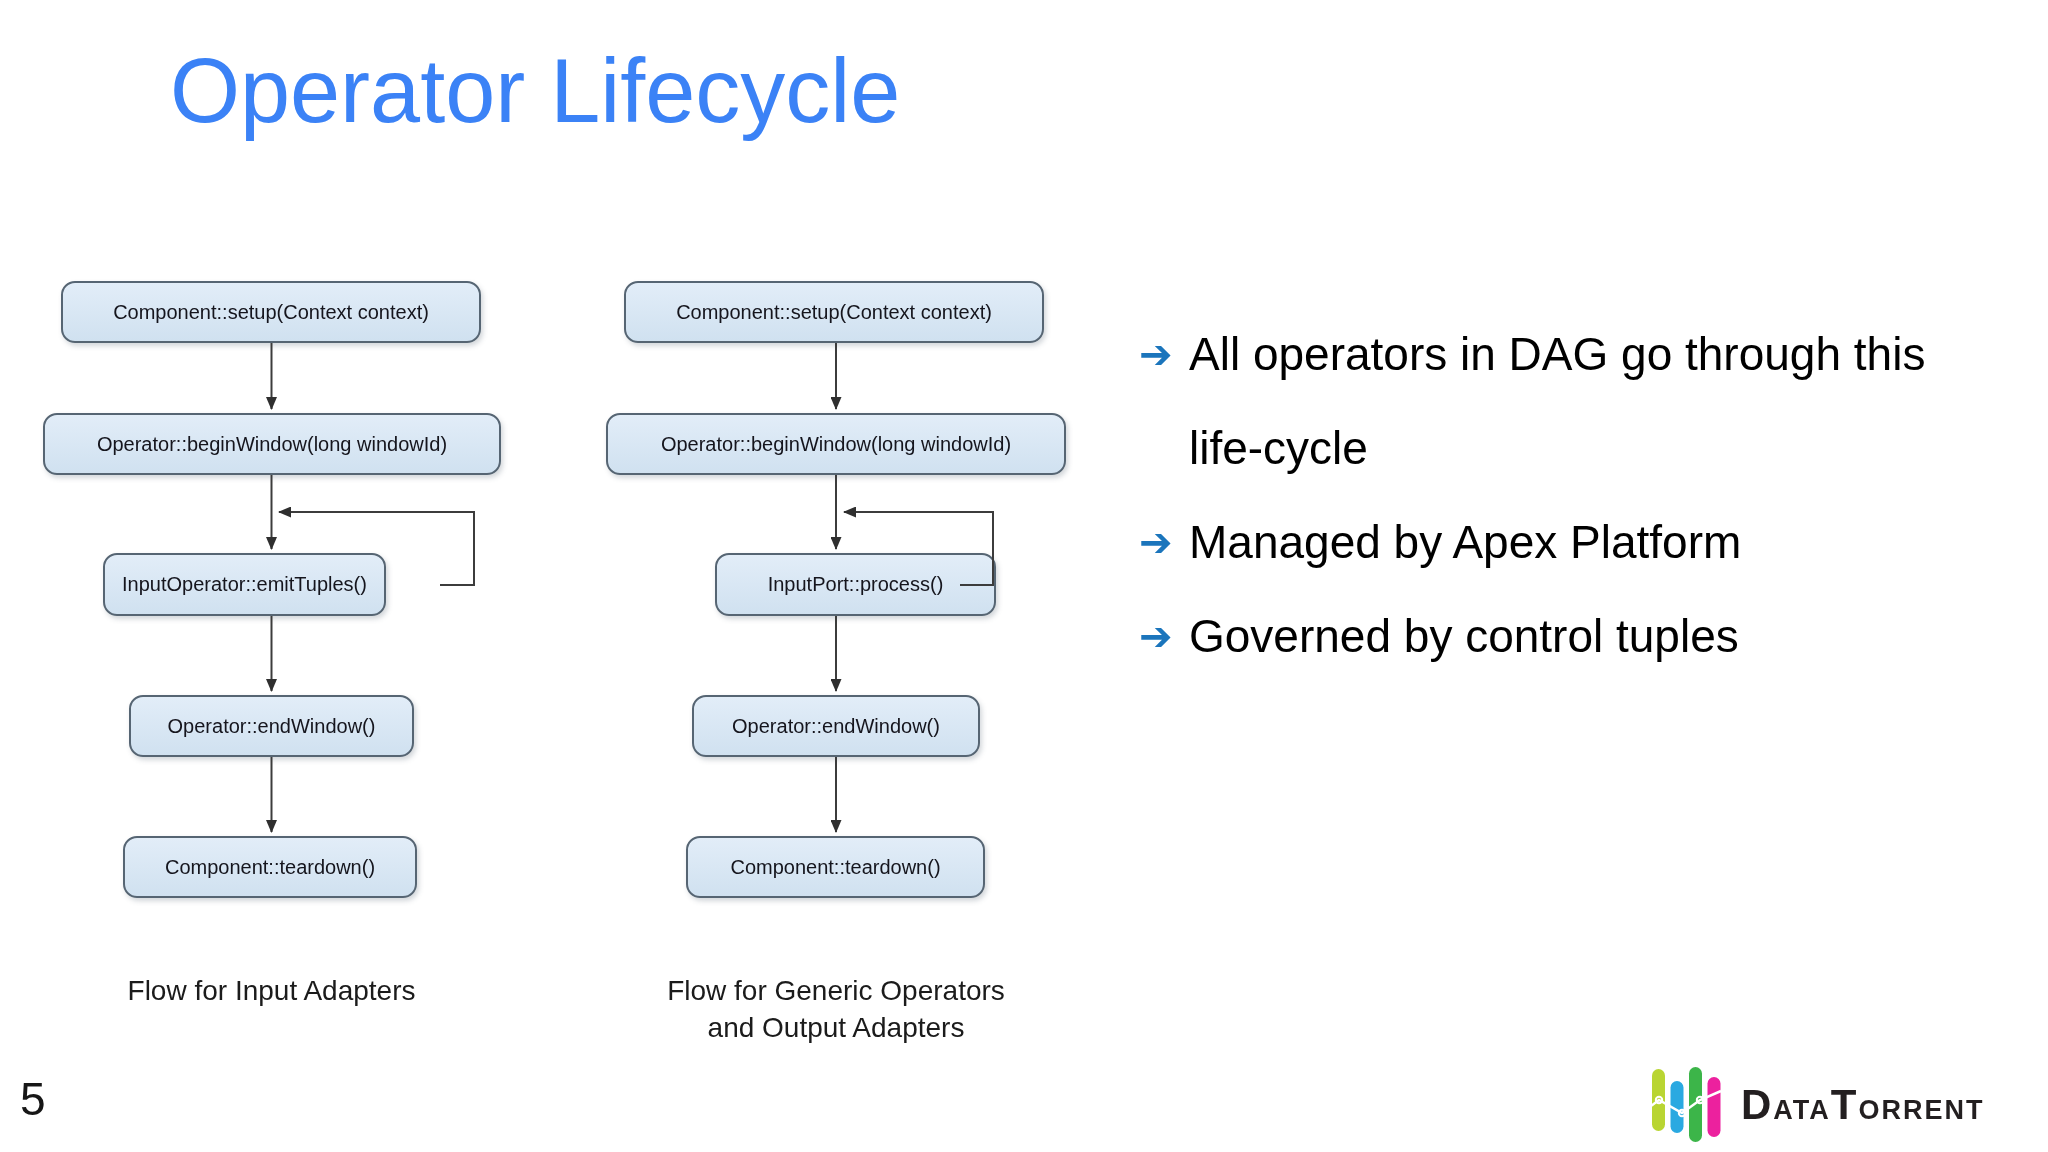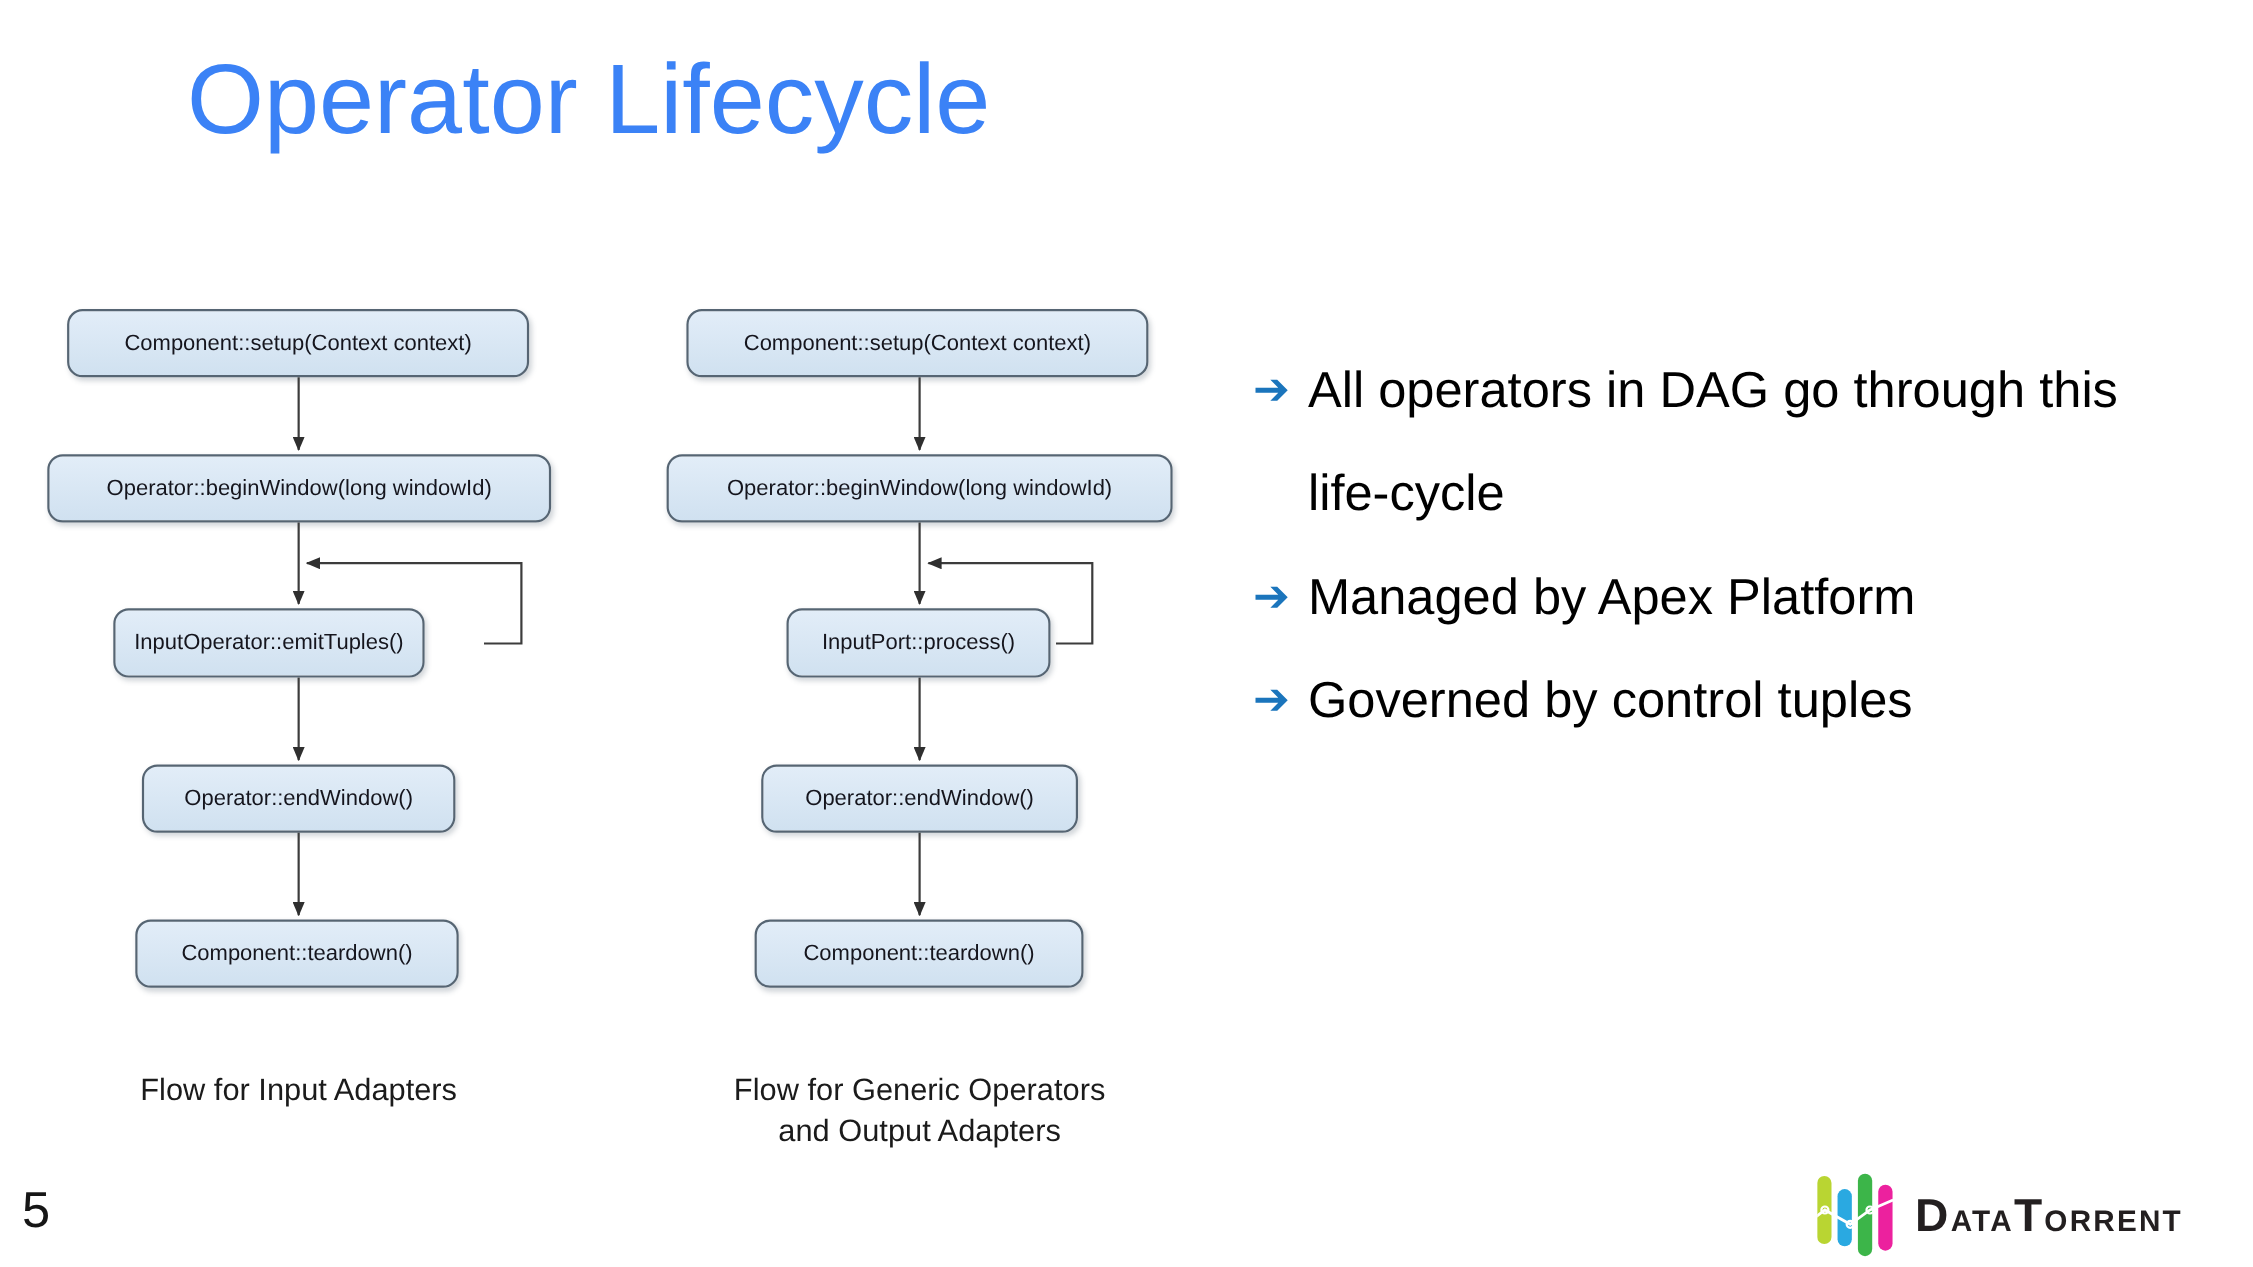--- a/index.html
+++ b/index.html
@@ -37,21 +37,21 @@
     color: #15151d;
     white-space: nowrap;
   }
   .fc1-b1 { left: 61px;  top: 281px; width: 420px; height: 62px; }
   .fc1-b2 { left: 43px;  top: 413px; width: 458px; height: 62px; }
   .fc1-b3 { left: 103px; top: 553px; width: 283px; height: 63px; }
   .fc1-b4 { left: 129px; top: 695px; width: 285px; height: 62px; }
   .fc1-b5 { left: 123px; top: 836px; width: 294px; height: 62px; }
   .fc2-b1 { left: 624px; top: 281px; width: 420px; height: 62px; }
   .fc2-b2 { left: 606px; top: 413px; width: 460px; height: 62px; }
-  .fc2-b3 { left: 715px; top: 553px; width: 240px; height: 63px; }
+  .fc2-b3 { left: 715px; top: 553px; width: 281px; height: 63px; }
   .fc2-b4 { left: 692px; top: 695px; width: 288px; height: 62px; }
   .fc2-b5 { left: 686px; top: 836px; width: 299px; height: 62px; }
 
   .connectors {
     position: absolute;
     left: 0; top: 0;
     width: 2048px; height: 1152px;
     pointer-events: none;
   }
 

